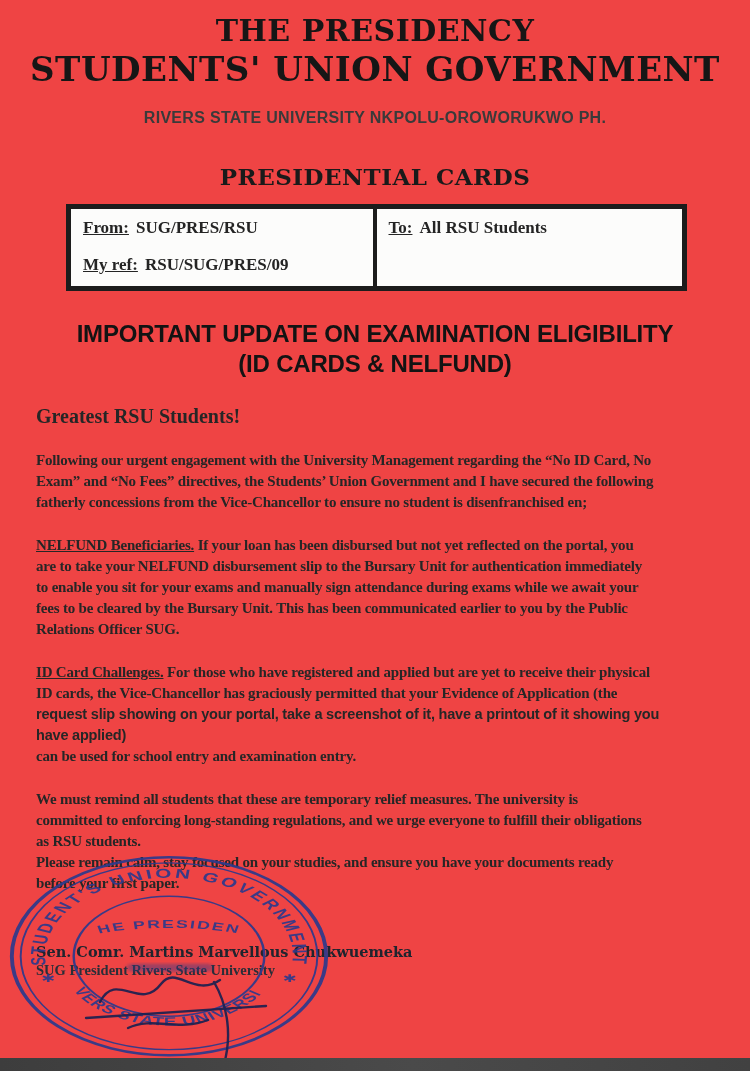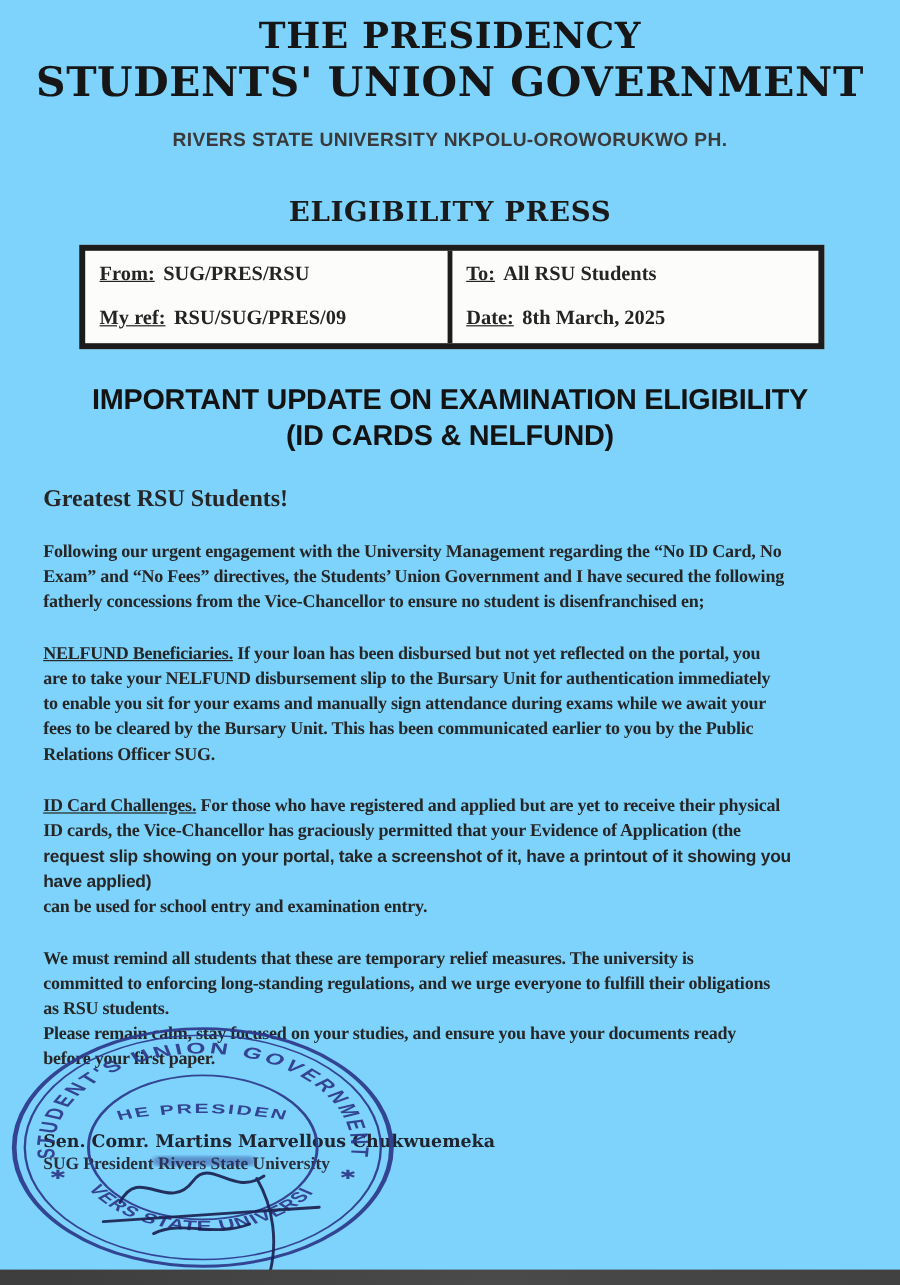--- a/index.html
+++ b/index.html
@@ -1,20 +1,20 @@
 <!DOCTYPE html>
 <html><head>
 <meta charset="utf-8">
 <style>
   html,body{margin:0;padding:0;background:#ffffff;}
   .page{
     position:relative;
     width:750px;height:1071px;
     margin:0 auto;
-    background:#7dd3fc;
+    background:#ef4444;
     overflow:hidden;
     font-family:"Liberation Serif", serif;
     color:#1f1f1f;
   }
   
   .hdr{padding-top:14px;text-align:center;}
   .t1{font-family:"DejaVu Serif", serif;font-weight:bold;font-size:30px;letter-spacing:.5px;color:#161616;line-height:1.15;}
   .t2{font-family:"DejaVu Serif", serif;font-weight:bold;font-size:34px;letter-spacing:.5px;color:#161616;line-height:1.2;}
   .sub{font-family:"Liberation Sans", sans-serif;font-weight:bold;font-size:16px;color:#3a3a3a;margin-top:20px;letter-spacing:.3px;}
   .press{font-family:"DejaVu Serif", serif;font-weight:bold;font-size:23px;color:#1a1a1a;margin-top:36px;letter-spacing:.5px;}
@@ -73,38 +73,35 @@
 </style>
 </head>
 <body>
 
 <div class="page">
 
   <div class="hdr">
     <div class="t1">THE PRESIDENCY</div>
     <div class="t2">STUDENTS' UNION GOVERNMENT</div>
     <div class="sub">RIVERS STATE UNIVERSITY NKPOLU-OROWORUKWO PH.</div>
-    <div class="press">ELIGIBILITY PRESS</div>
+    <div class="press">PRESIDENTIAL CARDS</div>
   </div>
 
   <div class="meta">
     <div class="cell left">
       <div class="mrow">
         <span class="lbl">From:</span><span class="val">SUG/PRES/RSU</span>
       </div>
       <div class="mrow second">
         <span class="lbl">My ref:</span><span class="val">RSU/SUG/PRES/09</span>
       </div>
     </div>
     <div class="cell right">
       <div class="mrow">
         <span class="lbl">To:</span><span class="val">All RSU Students</span>
-      </div>
-      <div class="mrow second">
-        <span class="lbl">Date:</span><span class="val">8th March, 2025</span>
       </div>
     </div>
   </div>
 
   <div class="headline">
     <div>IMPORTANT UPDATE ON EXAMINATION ELIGIBILITY</div>
     <div>(ID CARDS &amp; NELFUND)</div>
   </div>
 
   <div class="body">

